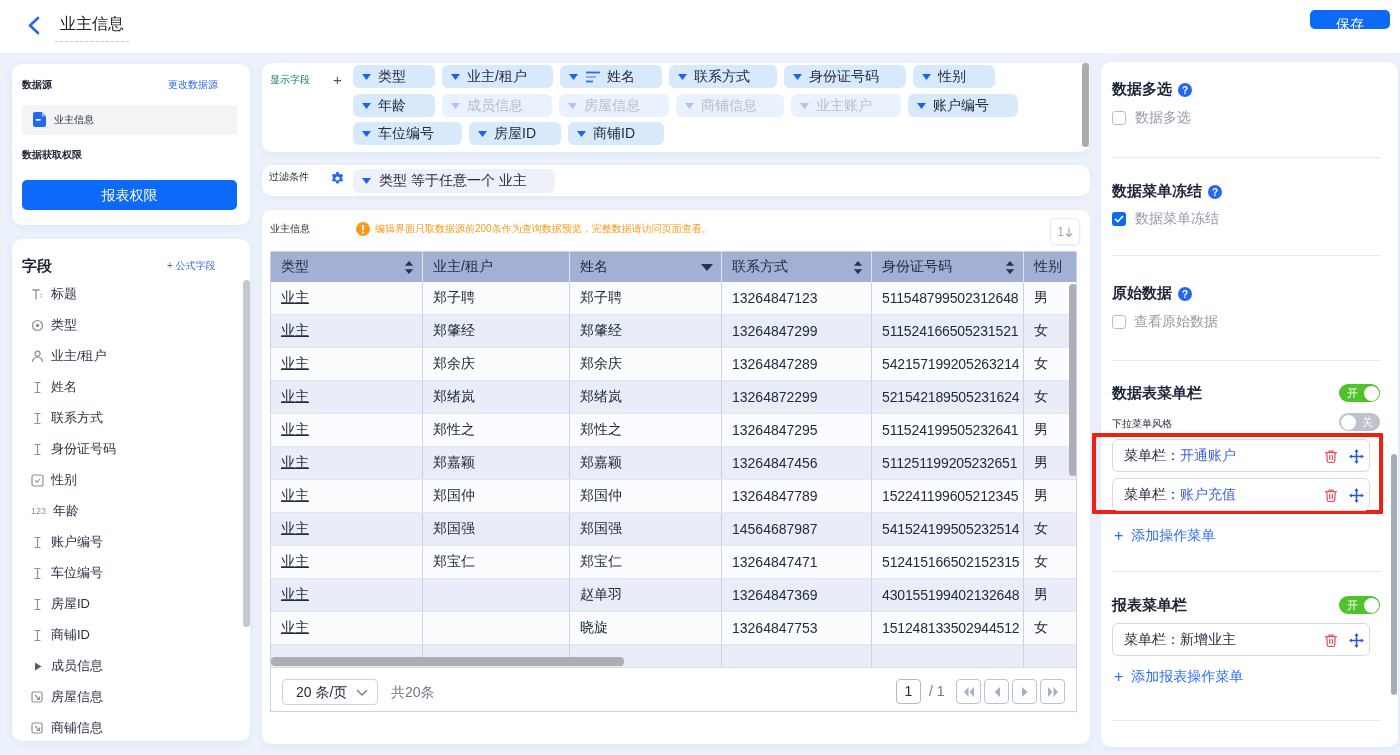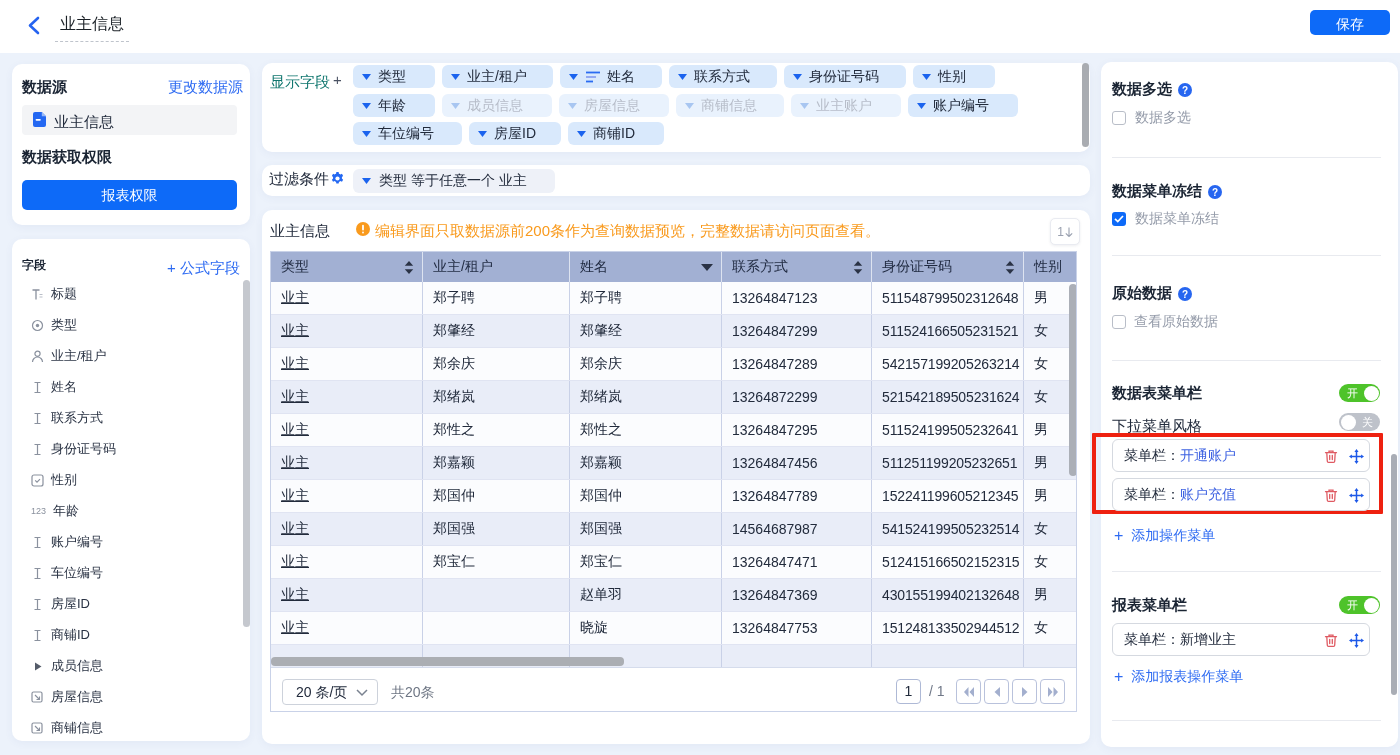--- a/index.html
+++ b/index.html
@@ -2,22 +2,22 @@
 <html><head>
 <meta charset="utf-8">
 <style>
   * { margin:0; padding:0; box-sizing:border-box; }
   html,body { width:1400px; height:755px; overflow:hidden; }
   body { font-family:"Liberation Sans",sans-serif; background:#ECF2FB; position:relative; color:#222B3C; }
   .abs { position:absolute; }
   .card { position:absolute; background:#fff; border-radius:10px; box-shadow:0 2px 8px rgba(60,90,160,0.06); }
   .bold { font-weight:bold; }
   .blue { color:#2E6BF2; }
-  .f14 { font-size:15px;text-align:right; }
-  .f15 { font-size:12px; }
+  .f14 { font-size:10px;text-align:right; }
+  .f15 { font-size:15px; }
   .btn { background:#0D6AF8; color:#fff; text-align:center; border-radius:5px; }
   .tagrow { position:absolute; display:flex; gap:7px; height:23px; }
   .tag { height:23px; border-radius:6px; background:#D9E9FC; display:flex; align-items:center; font-size:14px; color:#222B3C; flex:none; }
   .tag svg.c { margin:0 7px 0 9px; flex:none; }
   .tag.dis { background:#E9F2FD; color:#B7BDC9; }
   .fld { position:absolute; left:31px; display:flex; align-items:center; gap:7px; font-size:13px; color:#2A3344; height:14px; }
   .fld svg { flex:none; }
   .hcell { border-right:1px solid #DDE3F0; display:flex; align-items:center; padding-left:10px; flex:none; position:relative; }
   .cell:nth-child(5){letter-spacing:-0.15px;}
   .cell { border-right:1px solid #C9D1E7; display:flex; align-items:center; padding-left:10px; flex:none; overflow:hidden; }
@@ -34,21 +34,21 @@
   .sb { position:absolute; border-radius:4px; }
 </style>
 </head>
 <body>
 
 <div class="abs" style="left:0;top:0;width:1400px;height:53px;background:#fff;"></div>
 <svg class="abs" style="left:26px;top:16px;" width="15" height="19">
     <path d="M12 2L4 9.5L12 17" fill="none" stroke="#2563F0" stroke-width="2.6" stroke-linecap="round" stroke-linejoin="round"></path>
   </svg>
 <div class="abs" style="left:55px;top:14px;font-size:16px;color:#1A2026;padding:0 5px 6px 5px;border-bottom:1px dashed #BFC4CC;">业主信息</div>
-<div class="abs btn" style="left:1310px;top:10px;width:80px;height:25px;line-height:29px;font-size:14px;">保存</div>
+<div class="abs btn" style="left:1310px;top:10px;width:80px;height:19px;line-height:29px;font-size:14px;">保存</div>
 
 <div class="card" style="left:12px;top:64px;width:238px;height:161px;"></div>
 <div class="abs bold f14" style="left:22px;top:78px;color:#1A2433;">数据源</div>
 <div class="abs f14 blue" style="left:168px;top:78px;">更改数据源</div>
 <div class="abs" style="left:22px;top:105px;width:215px;height:30px;background:#F3F4F6;border-radius:4px;"></div>
 <svg class="abs" style="left:33px;top:112px;" width="13" height="15">
     <path d="M2 0h6.8L13 4.2v8.8A2 2 0 0 1 11 15H2a2 2 0 0 1-2-2V2a2 2 0 0 1 2-2z" fill="#2468F2"></path>
     <path d="M8.8 0L13 4.2H8.8z" fill="#9BBBF8"></path>
     <rect x="2.6" y="7" width="5.2" height="1.7" rx="0.85" fill="#fff"></rect>
   </svg>

